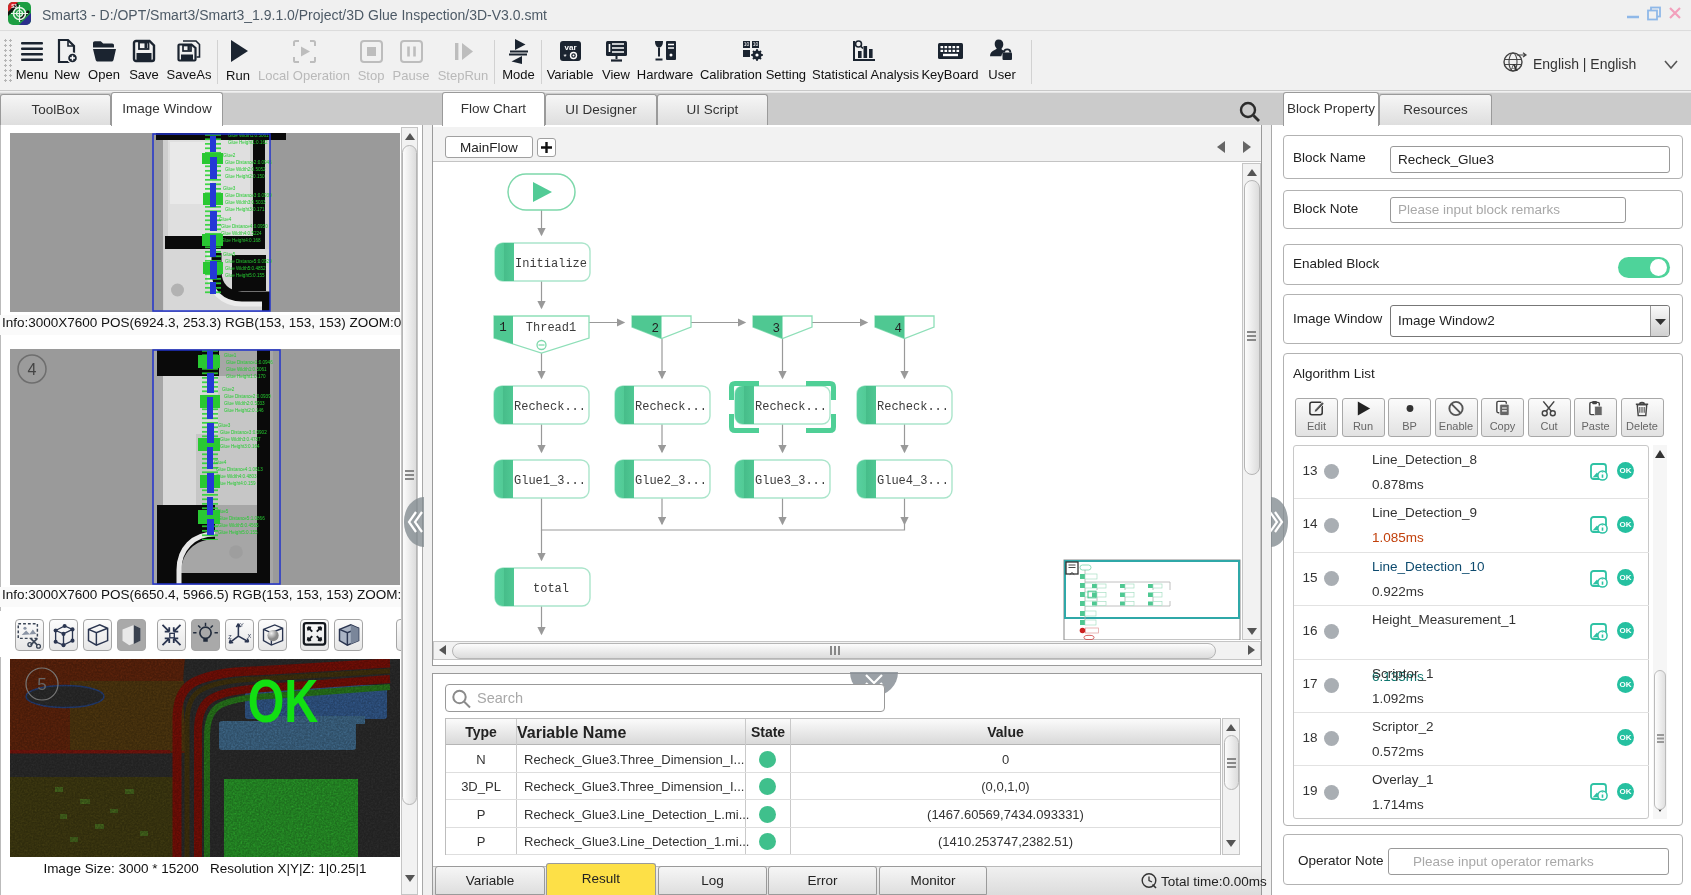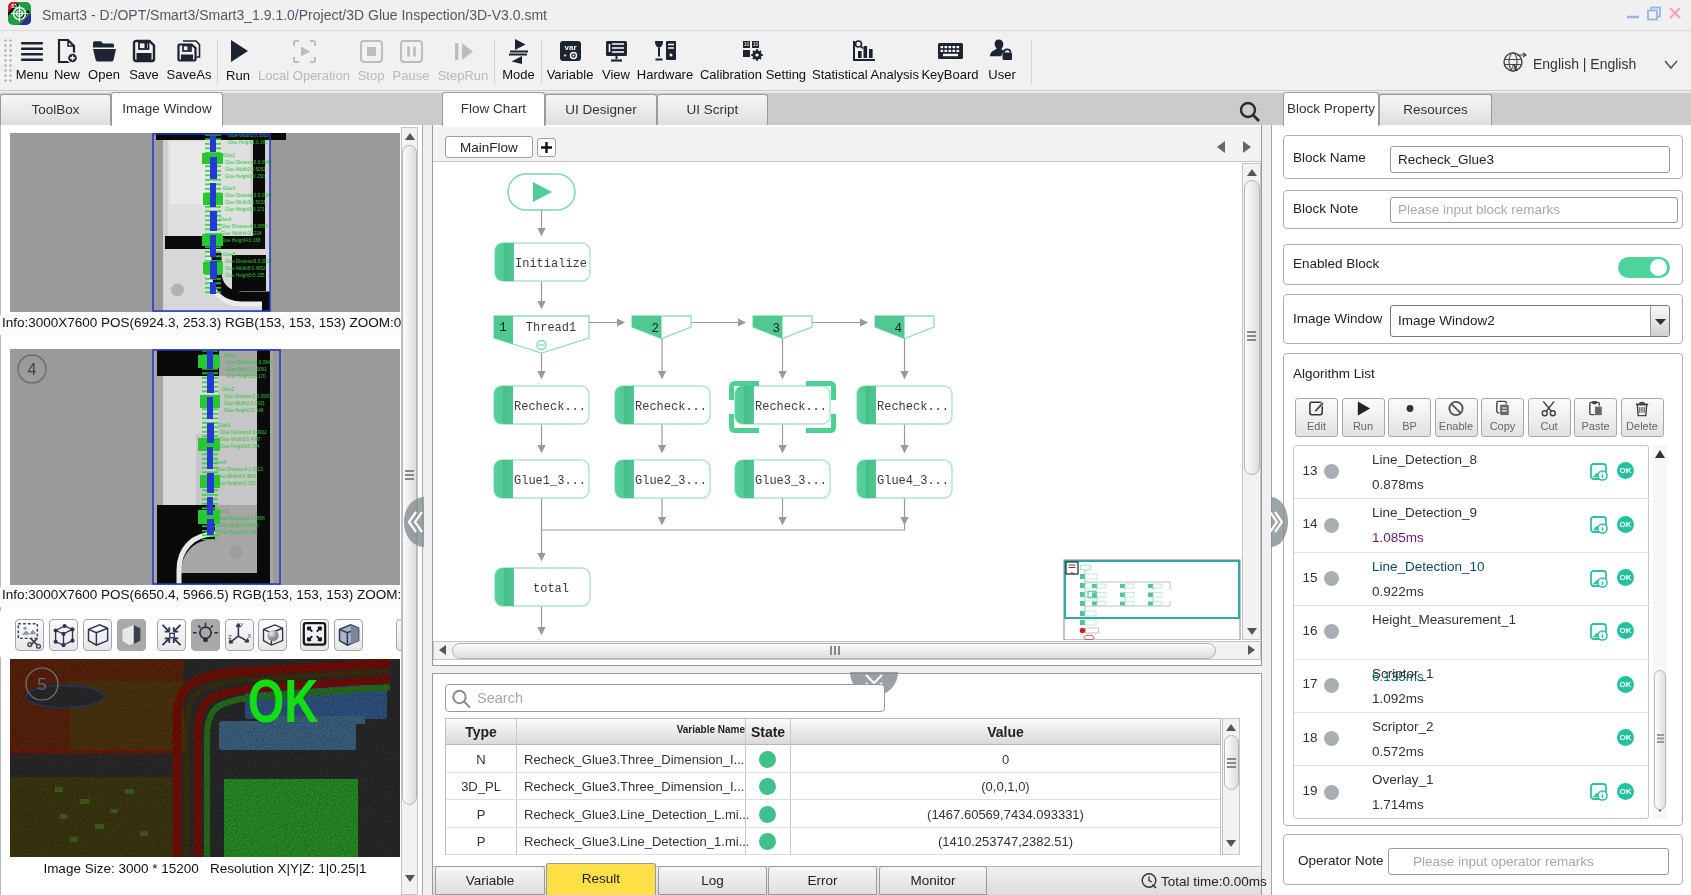--- a/index.html
+++ b/index.html
@@ -684,21 +684,21 @@
 <div class="inp" style="left:445px;top:684px;width:440px;height:28px;border-radius:4px;"></div>
 <svg class="abs" style="left:451px;top:689px;" width="22" height="20">
     <circle cx="8.5" cy="8" r="6.2" fill="none" stroke="#8a8a8a" stroke-width="2"></circle>
     <path d="M13 12.5 L19 18.5" stroke="#8a8a8a" stroke-width="2"></path>
   </svg>
 <div class="abs ph" style="left:477px;top:690px;font-size:14.5px;">Search</div>
 
 <div class="abs" style="left:445px;top:718px;width:776px;height:137px;border:1px solid #bdbdbd;"></div>
 <div class="abs" style="left:446px;top:719px;width:774px;height:26px;background:linear-gradient(#fbfbfb,#d9d9d9);border-bottom:1px solid #b5b5b5;"></div>
 <div class="lbl" style="left:446px;top:724px;width:70px;text-align:center;font-weight:bold;font-size:14px;">Type</div>
-<div class="lbl" style="left:517px;top:724px;width:228px;text-align:right;font-weight:bold;font-size:10px;">Variable Name</div>
+<div class="lbl" style="left:517px;top:724px;width:228px;text-align:left;font-weight:bold;font-size:16px;">Variable Name</div>
 <div class="lbl" style="left:746px;top:724px;width:44px;text-align:center;font-weight:bold;font-size:14px;">State</div>
 <div class="lbl" style="left:791px;top:724px;width:429px;text-align:center;font-weight:bold;font-size:14px;">Value</div>
 <div class="abs" style="left:516px;top:719px;width:1px;height:136px;background:#c9c9c9;"></div>
 <div class="abs" style="left:745px;top:719px;width:1px;height:136px;background:#c9c9c9;"></div>
 <div class="abs" style="left:790px;top:719px;width:1px;height:136px;background:#c9c9c9;"></div>
 <style>.trow{position:absolute;left:446px;width:774px;height:27px;border-bottom:1px solid #dedede;} .tc{position:absolute;top:6px;font-size:13px;color:#333;} .gdot{position:absolute;left:313px;top:5px;width:17px;height:17px;border-radius:50%;background:#3fc08c;}</style>
 <div class="trow" style="top:745.5px;">
     <div class="tc" style="left:0;width:70px;text-align:center;">N</div>
     <div class="tc" style="left:78px;">Recheck_Glue3.Three_Dimension_I...</div>
     <div class="gdot"></div>
@@ -743,21 +743,21 @@
 <div class="lbl" style="left:1161px;top:874px;font-size:13.5px;">Total time:0.00ms</div>
 
 <div class="abs" id="rightpanel" style="left:1271px;top:125px;width:420px;height:770px;background:#fff;border-left:1px solid #a8a8a8;"></div>
 <div class="tab active" style="left:1283px;width:96px;">Block Property</div>
 <div class="tab" style="left:1379px;width:113px;">Resources</div>
 <div class="gbox" style="top:135px;height:44px;"></div>
 <div class="lbl" style="left:1293px;top:150px;">Block Name</div>
 <div class="inp" style="left:1390px;top:146px;width:280px;height:27px;line-height:25px;">Recheck_Glue3</div>
 <div class="gbox" style="top:190px;height:39px;"></div>
 <div class="lbl" style="left:1293px;top:201px;">Block Note</div>
-<div class="inp ph" style="left:1390px;top:197px;width:288px;height:26px;line-height:24px;">Please input block remarks</div>
+<div class="inp ph" style="left:1390px;top:197px;width:236px;height:26px;line-height:24px;">Please input block remarks</div>
 <div class="gbox" style="top:244px;height:41px;"></div>
 <div class="lbl" style="left:1293px;top:256px;">Enabled Block</div>
 <div class="abs" style="left:1618px;top:257px;width:52px;height:21px;border-radius:11px;background:#4ed39a;"></div>
 <div class="abs" style="left:1650px;top:259px;width:17px;height:17px;border-radius:50%;background:#fff;"></div>
 <div class="gbox" style="top:294px;height:50px;"></div>
 <div class="lbl" style="left:1293px;top:311px;">Image Window</div>
 <div class="inp" style="left:1390px;top:305px;width:280px;height:32px;line-height:30px;border-color:#777;">Image Window2</div>
 <div class="abs" style="left:1650px;top:306px;width:19px;height:30px;background:linear-gradient(#fafafa,#d0d0d0);border-left:1px solid #999;border-radius:0 3px 3px 0;"><svg width="19" height="30">
       <path d="M4 13 L9.5 19 L15 13" fill="#333"></path>
     </svg></div>
@@ -807,21 +807,21 @@
     <rect x="1" y="1" width="15" height="15" rx="2.5" fill="none" stroke="#2ec2a4" stroke-width="1.8"></rect>
     <path d="M2.5 14.5 l4.5-5 3.5 4.5 z" fill="#2ec2a4"></path>
     <circle cx="12.5" cy="12.5" r="4.6" fill="#fff" stroke="#2ec2a4" stroke-width="1.5"></circle>
     <path d="M12.5 9.6 v0.4 M12.5 11.6 v3.2" stroke="#2ec2a4" stroke-width="1.6"></path>
   </svg>
 <div class="abs" style="left:1617px;top:462px;width:17px;height:17px;border-radius:50%;background:#25c0a0;color:#fff;font-size:8px;font-weight:bold;text-align:center;line-height:17px;">OK</div>
 <div class="abs" style="left:1294px;top:498px;width:355px;height:1px;background:#e2e2e2;"></div>
 <div class="abs" style="left:1299px;top:516px;width:22px;text-align:center;font-size:13.5px;color:#333;">14</div>
 <div class="abs" style="left:1324px;top:518px;width:15px;height:15px;border-radius:50%;background:#a9aeb3;"></div>
 <div class="abs" style="left:1372px;top:505px;font-size:13.5px;color:#333;">Line_Detection_9</div>
-<div class="abs" style="left:1372px;top:530px;font-size:13.5px;color:#701a75;">1.085ms</div>
+<div class="abs" style="left:1372px;top:530px;font-size:13.5px;color:#c2410c;">1.085ms</div>
 <svg class="abs" style="left:1590px;top:516px;" width="18" height="18" viewBox="0 0 18 18">
     <rect x="1" y="1" width="15" height="15" rx="2.5" fill="none" stroke="#2ec2a4" stroke-width="1.8"></rect>
     <path d="M2.5 14.5 l4.5-5 3.5 4.5 z" fill="#2ec2a4"></path>
     <circle cx="12.5" cy="12.5" r="4.6" fill="#fff" stroke="#2ec2a4" stroke-width="1.5"></circle>
     <path d="M12.5 9.6 v0.4 M12.5 11.6 v3.2" stroke="#2ec2a4" stroke-width="1.6"></path>
   </svg>
 <div class="abs" style="left:1617px;top:516px;width:17px;height:17px;border-radius:50%;background:#25c0a0;color:#fff;font-size:8px;font-weight:bold;text-align:center;line-height:17px;">OK</div>
 <div class="abs" style="left:1294px;top:552px;width:355px;height:1px;background:#e2e2e2;"></div>
 <div class="abs" style="left:1299px;top:570px;width:22px;text-align:center;font-size:13.5px;color:#333;">15</div>
 <div class="abs" style="left:1324px;top:571px;width:15px;height:15px;border-radius:50%;background:#a9aeb3;"></div>

